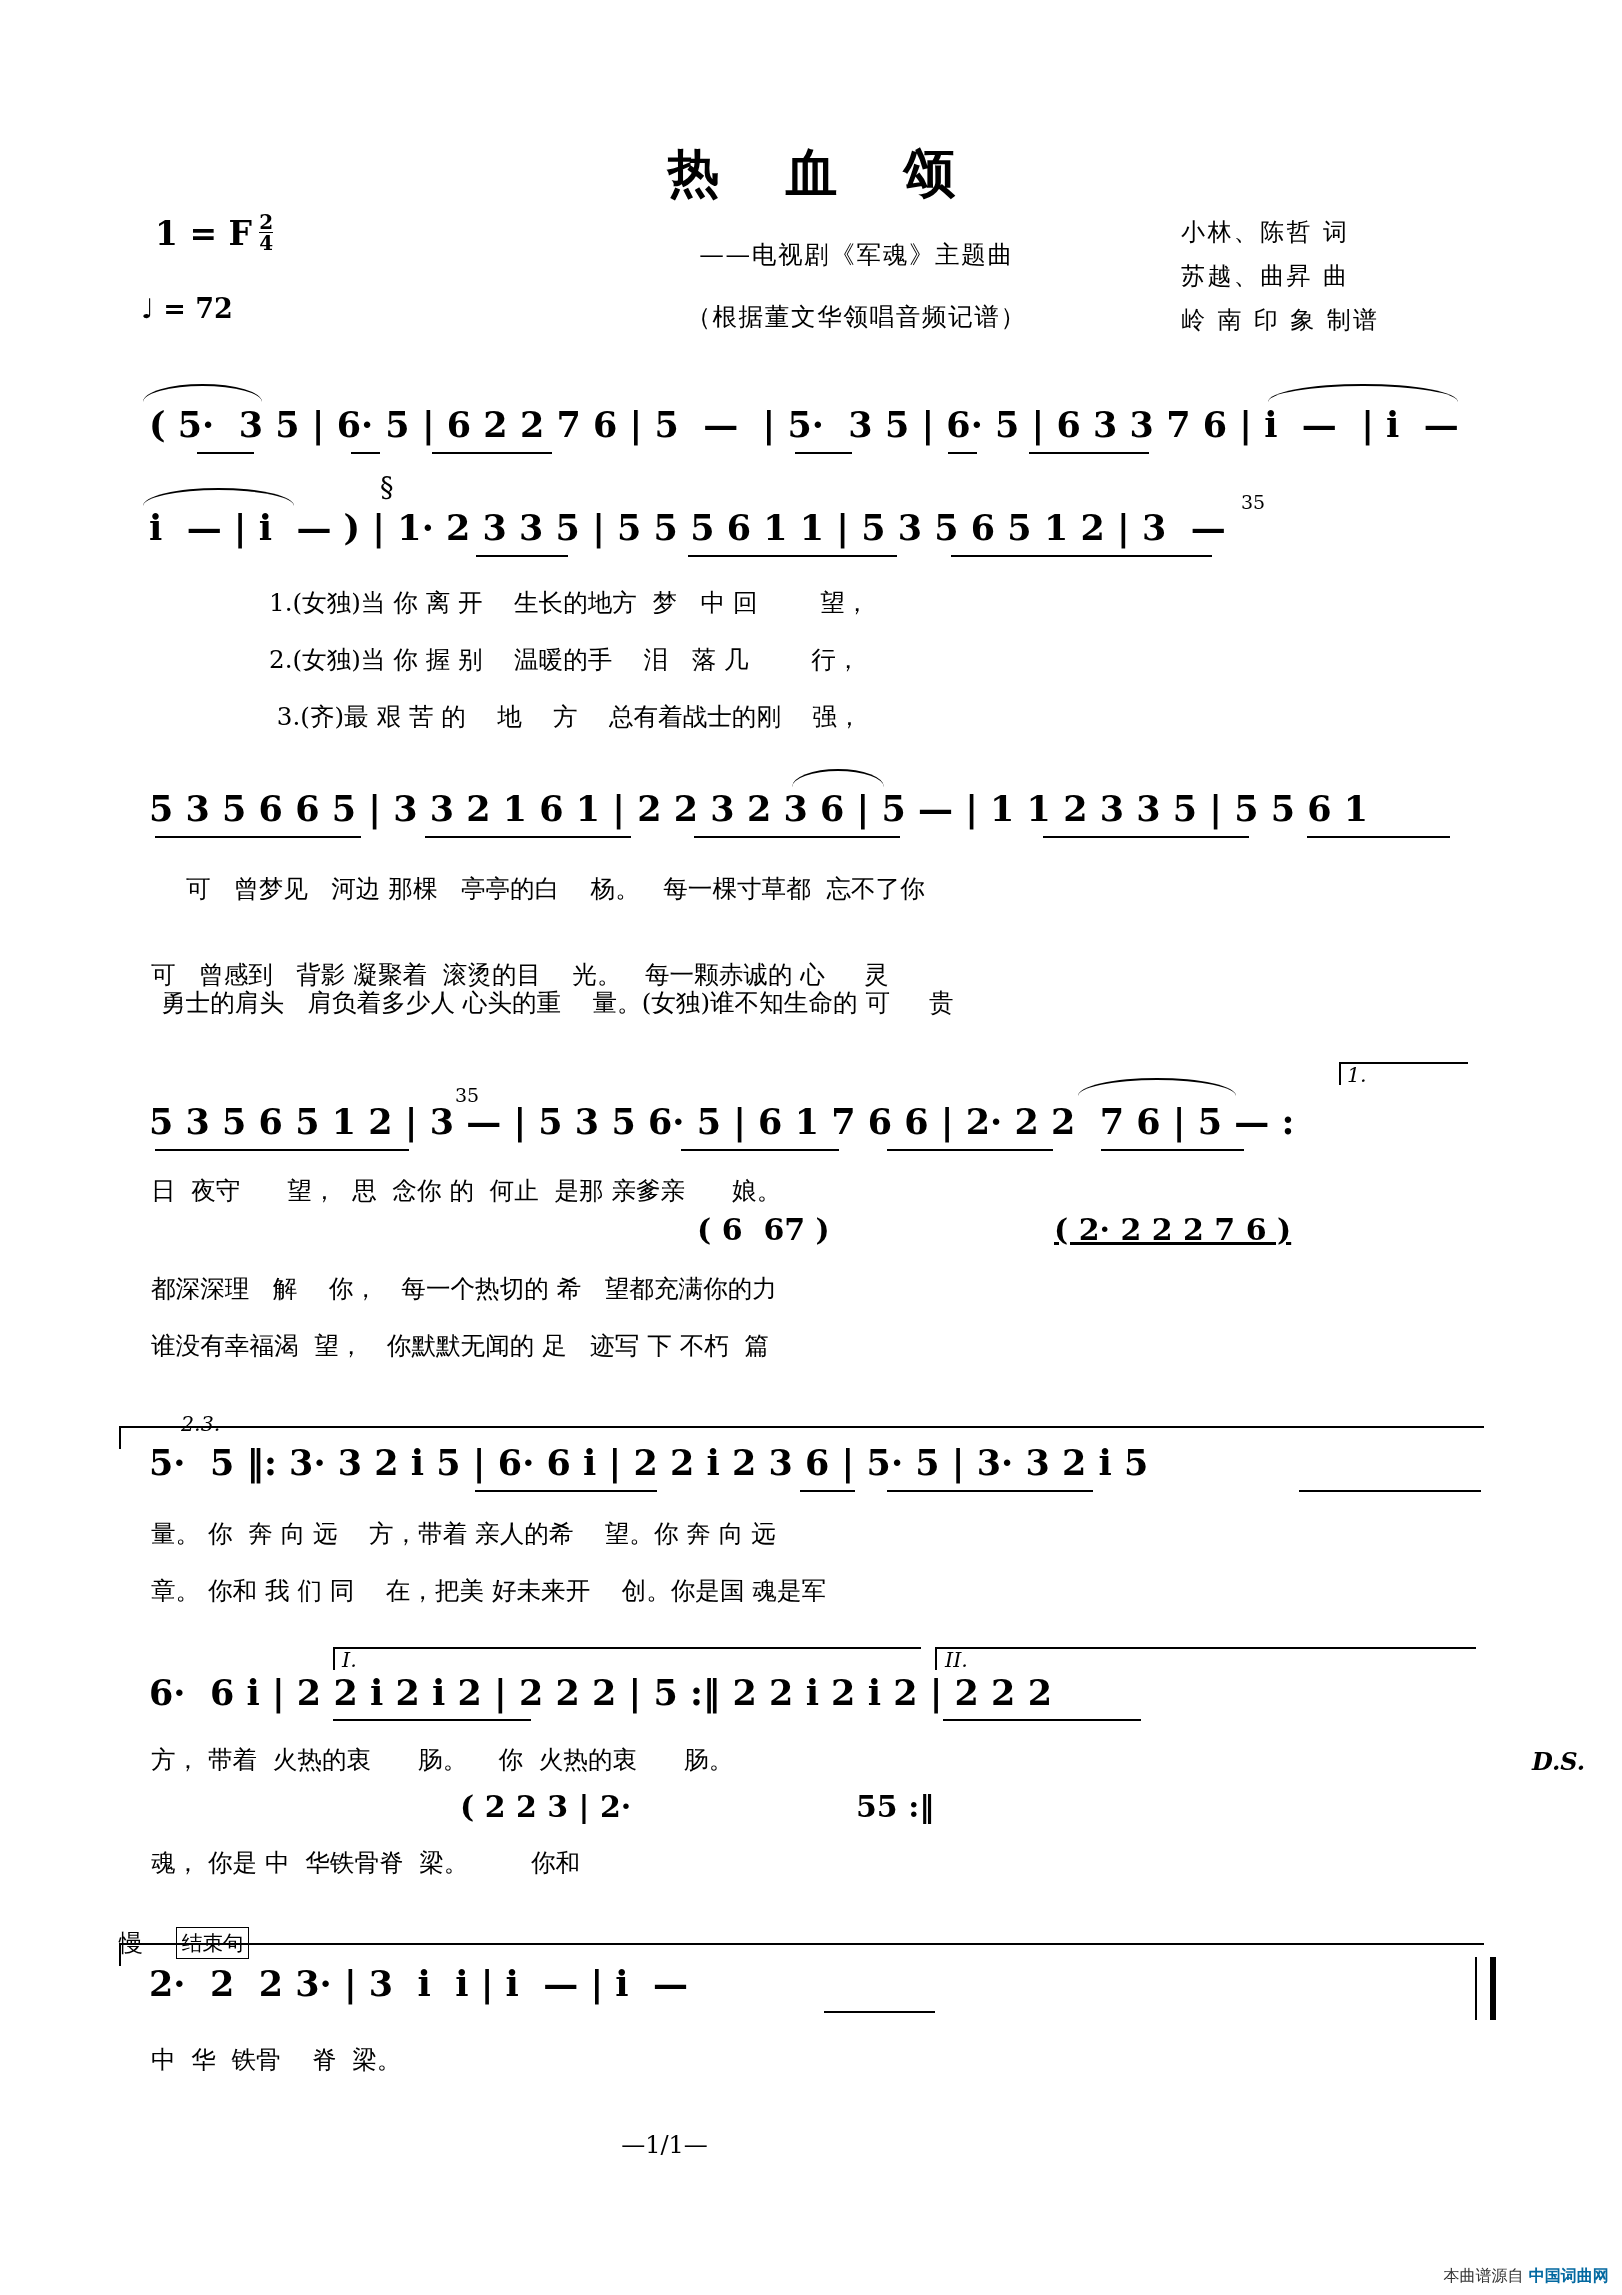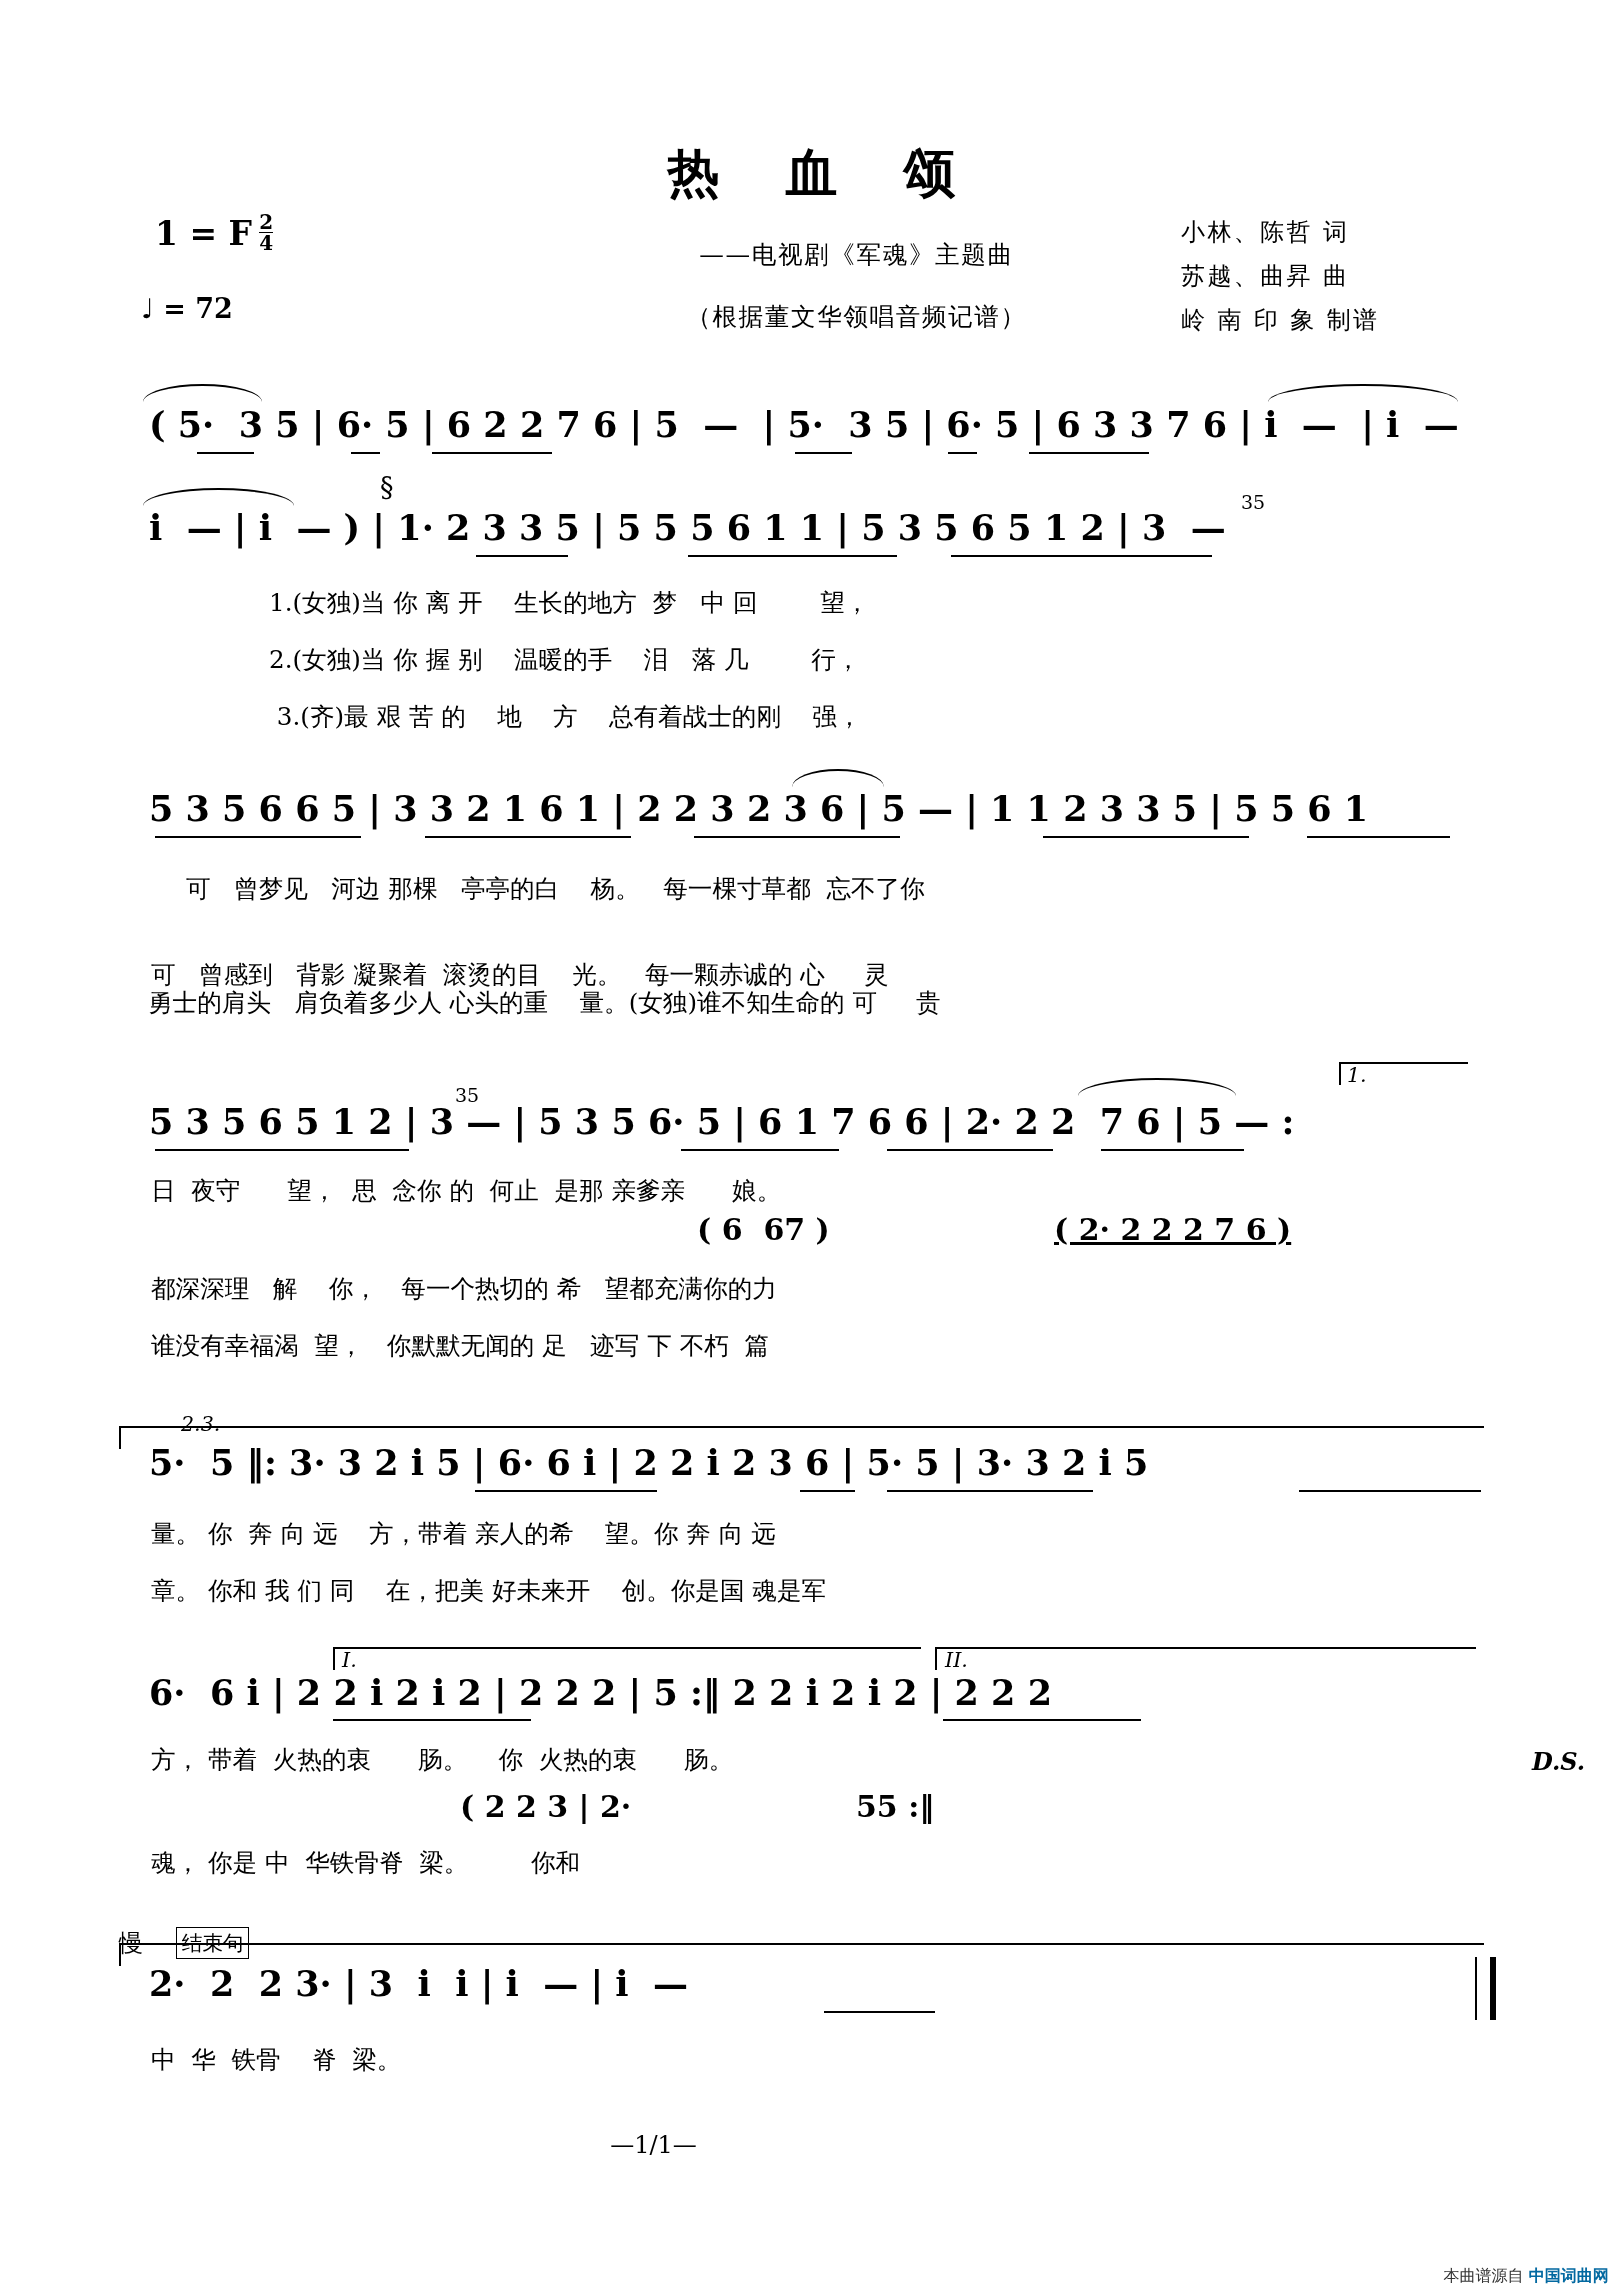--- a/index.html
+++ b/index.html
@@ -145,21 +145,21 @@
     border-top: 2.4px solid #000;
     height: 20.6px;
   }
   .ital {
     font-style: italic;
     font-family: "DejaVu Serif", "Liberation Serif", serif;
     font-weight: bold;
   }
   .footer-page {
     position: absolute;
-    left: 0; top: 2131px;
+    left: 11px; top: 2131px;
     width: 1307px;
     text-align: center;
     font-family: "DejaVu Serif", "Liberation Serif", serif;
     font-size: 24px;
   }
   .footer-src {
     position: absolute;
     right: 14.3px; bottom: 8px;
     font-family: "DejaVu Sans", sans-serif;
     font-size: 16px;
@@ -241,21 +241,21 @@
     <div class="notes" style="left:149px; top:788px;">5 3 5 6 6 5 | 3 3 2 1 6 1 | 2 2 3 2 3 6 | 5 — | 1 1 2 3 3 5 | 5 5 6 1</div>
     <div class="bar" style="left:155px; top:836px; width:206px;"></div>
     <div class="bar" style="left:425px; top:836px; width:206px;"></div>
     <div class="bar" style="left:694px; top:836px; width:206px;"></div>
     <div class="bar" style="left:1043px; top:836px; width:206px;"></div>
     <div class="bar" style="left:1307px; top:836px; width:143px;"></div>
     <div class="slur" style="left:792px; top:769px; width:92px;"></div>
 
     <div class="lyric" style="left:151px; top:872px;margin-left:35px;">可   曾梦见   河边 那棵   亭亭的白    杨。   每一棵寸草都  忘不了你</div>
     <div class="lyric" style="left:151px; top:929px;margin-top:29px;">可   曾感到   背影 凝聚着  滚烫的目    光。   每一颗赤诚的 心     灵</div>
-    <div class="lyric" style="left:148px; top:986px;">勇士的肩头   肩负着多少人 心头的重    量。(女独)谁不知生命的 可     贵</div>
+    <div class="lyric" style="left:161px; top:986px;">勇士的肩头   肩负着多少人 心头的重    量。(女独)谁不知生命的 可     贵</div>
   </div>
 
   <div class="line" style="top:0;">
     <div class="notes" style="left:149px; top:1101px;">5 3 5 6 5 1 2 | 3 — | 5 3 5 6· 5 | 6 1 7 6 6 | 2· 2 2  7 6 | 5 — :</div>
     <div class="notes small" style="left:455px; top:1084px; font-size:19px;">35</div>
     <div class="bar" style="left:155px; top:1149px; width:254px;"></div>
     <div class="bar" style="left:681px; top:1149px; width:158px;"></div>
     <div class="bar" style="left:887px; top:1149px; width:166px;"></div>
     <div class="bar" style="left:1101px; top:1149px; width:143px;"></div>
     <div class="slur" style="left:1078px; top:1078px; width:158px;"></div>

